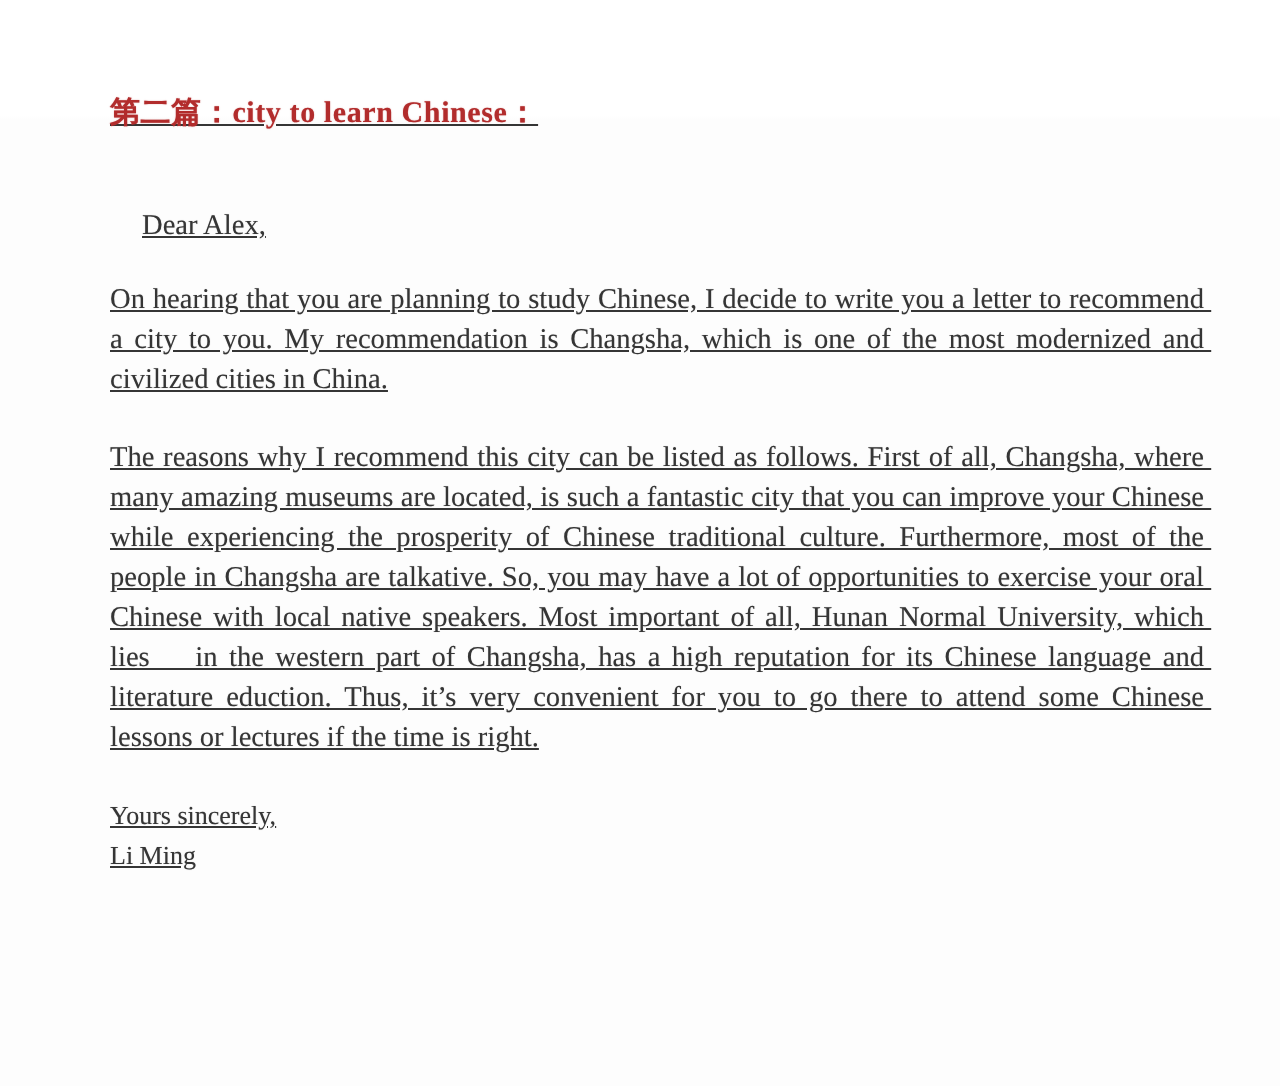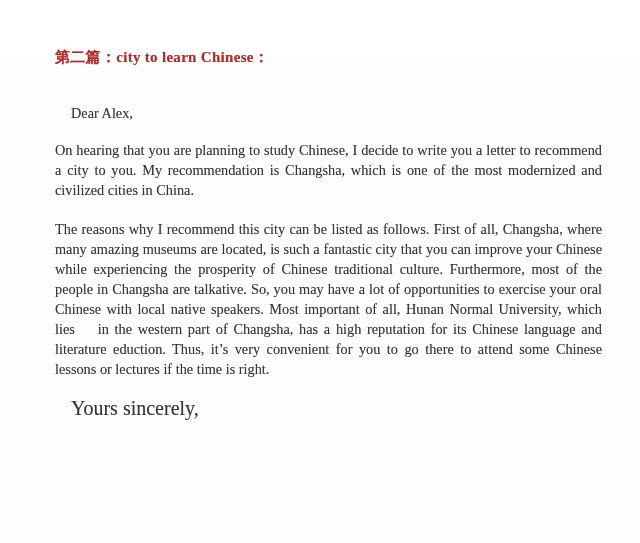--- a/index.html
+++ b/index.html
@@ -12,20 +12,21 @@
     overflow: hidden;
     background: linear-gradient(#ffffff 0px, #ffffff 58px, #fdfdfd 60px, #fdfdfd 100%);
     font-family: "Liberation Serif", "DejaVu Serif", serif;
   }
   .page {
     box-sizing: border-box;
     width: 640px;
     height: 543px;
     padding: 47px 38px 0 55px;
     color: #353535;
+    text-decoration: underline;
   }
   .heading {
     font-size: 15px;
     line-height: 20px;
     font-weight: bold;
     color: #b22c2c;
     margin: 0 0 36px 0;
     letter-spacing: 0.3px;
     text-shadow: 0 0 0.6px rgba(178, 44, 44, 0.55);
   }
@@ -41,35 +42,36 @@
     margin: 0 0 19px 0;
     text-align: justify;
     text-justify: inter-word;
     white-space: pre-wrap;
     text-shadow: 0 0 0.5px rgba(0,0,0,0.3);
   }
   .closing-block {
     margin: 0;
   }
   .closing, .signature {
-    font-size: 20px;
+    font-size: 13px;
     line-height: 20px;
-    margin: 16px;
+    margin: 0;
     text-shadow: 0 0 0.5px rgba(0,0,0,0.3);
   }
 </style>
 </head>
 <body>
 
 <div class="page">
   <h2 class="heading">第二篇：city to learn Chinese：</h2>
 
   <p class="salutation">Dear Alex,</p>
 
   <p class="para">On hearing that you are planning to study Chinese, I decide to write you a letter to recommend a city to you. My recommendation is Changsha, which is one of the most modernized and civilized cities in China.</p>
 
   <p class="para">The reasons why I recommend this city can be listed as follows. First of all, Changsha, where many amazing museums are located, is such a fantastic city that you can improve your Chinese while experiencing the prosperity of Chinese traditional culture. Furthermore, most of the people in Changsha are talkative. So, you may have a lot of opportunities to exercise your oral Chinese with local native speakers. Most important of all, Hunan Normal University, which lies    in the western part of Changsha, has a high reputation for its Chinese language and literature eduction. Thus, it’s very convenient for you to go there to attend some Chinese lessons or lectures if the time is right.</p>
 
 
   <div class="closing-block">
     <p class="closing">Yours sincerely,</p>
+    <p class="signature">Li Ming</p>
   </div>
 </div>
 
 </body></html>

